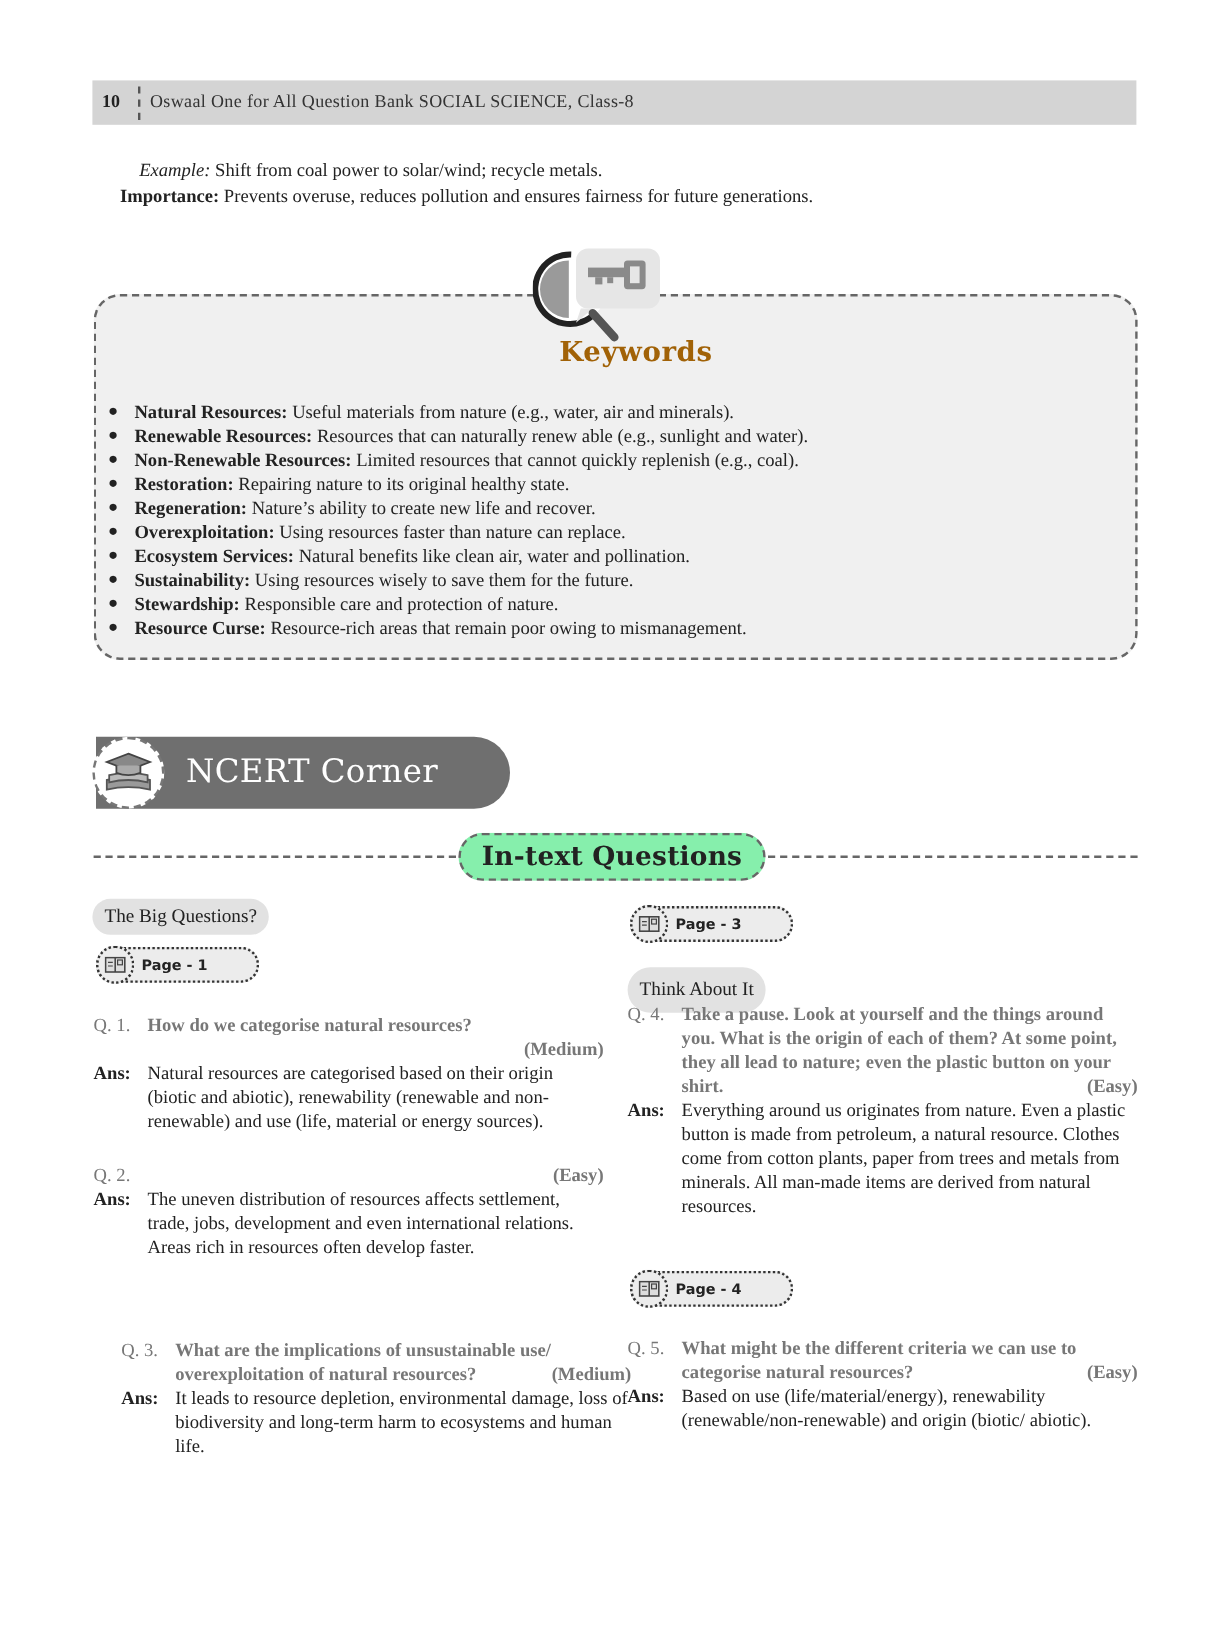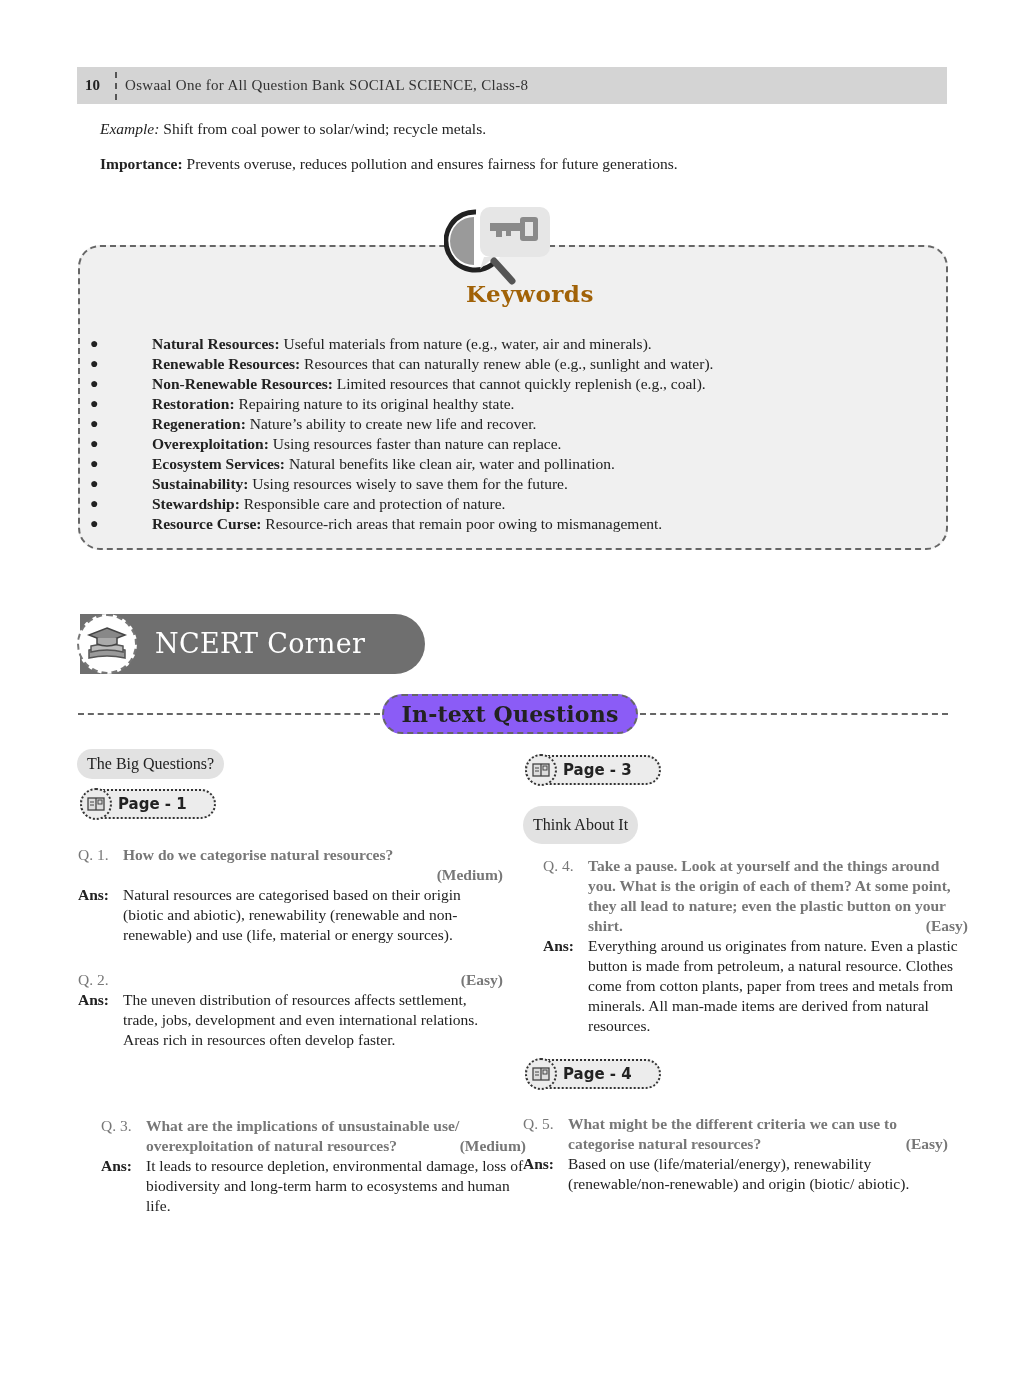--- a/index.html
+++ b/index.html
@@ -16,33 +16,33 @@
   .para em { font-style: italic; }
   .para b { font-weight: bold; }
 
   
   .kw-box { position: absolute; left: 78px; top: 245px; width: 870px; height: 305px; background: #f0f0f0; border: 2.5px dashed #666; border-radius: 22px; }
   .kw-icon { position: absolute; left: 444px; top: 203px; width: 110px; height: 85px; }
   .kw-title { position: absolute; left: 18px; width: 1024px; top: 280px; text-align: center; font-family: "DejaVu Serif", serif; font-weight: bold; font-size: 23px; color: #a16207; letter-spacing: 0.5px; }
   .kw-list { position: absolute; left: 90px; top: 334px; list-style: none; }
   .kw-list li { font-size: 15.5px; line-height: 20px; height: 20px; color: #222; position: relative; padding-left: 22px; white-space: nowrap; }
   .kw-list li .bullet { position: absolute; left: 0; top: 0; font-size: 14px; }
-  .kw-list li b { font-weight: bold; margin-left: 40px; }
+  .kw-list li b { font-weight: bold; }
 
   
   .ncert-banner { position: absolute; left: 80px; top: 614px; width: 345px; height: 60px; background: #6f6f6f; border-radius: 0 30px 30px 0; }
   .ncert-icon-circle { position: absolute; left: 77px; top: 614px; width: 60px; height: 60px; border-radius: 50%; background: #fff; border: 2px dashed #777; display: flex; align-items: center; justify-content: center; }
   .ncert-title { position: absolute; left: 155px; top: 628px; font-family: "DejaVu Serif", serif; font-size: 27px; color: #fff; letter-spacing: 0.3px; }
 
   
   .dash-line { position: absolute; top: 713px; height: 0; border-top: 2px dashed #666; }
-  .intext-pill { position: absolute; left: 382px; top: 694px; width: 256px; height: 40px; background: #8b5cf6; border: 2.5px dashed #666; border-radius: 20px; display: flex; align-items: center; justify-content: center; font-family: "DejaVu Serif", serif; font-weight: bold; font-size: 22px; color: #222; letter-spacing: 0.2px; }
+  .intext-pill { position: absolute; left: 382px; top: 694px; width: 256px; height: 40px; background: #86efac; border: 2.5px dashed #666; border-radius: 20px; display: flex; align-items: center; justify-content: center; font-family: "DejaVu Serif", serif; font-weight: bold; font-size: 22px; color: #222; letter-spacing: 0.2px; }
 
   .grey-pill { position: absolute; height: 30px; background: #e2e2e2; border-radius: 15px; padding: 0 10px; display: flex; align-items: center; font-size: 16px; color: #222; }
-  .page-pill { position: absolute; height: 30px; width: 136px; background: #ececec; border: 2px dotted #333; border-radius: 15px; display: flex; align-items: center; padding-left: 36px; font-family: "DejaVu Sans", sans-serif; font-weight: bold; font-size: 15px; color: #222; }
+  .page-pill { position: absolute; height: 30px; width: 136px; background: #ececec; border: 2px dotted #333; border-radius: 15px; display: flex; align-items: center; padding-left: 36px; font-family: "DejaVu Sans", sans-serif; font-weight: bold; font-size: 12px; color: #222; }
   .page-pill .pp-icon { position: absolute; left: -2px; top: -3px; width: 32px; height: 32px; border-radius: 50%; border: 2px dotted #333; background: #ececec; display: flex; align-items: center; justify-content: center; }
 
   
   .qa { position: absolute; width: 425px; font-size: 15.5px; line-height: 20px; }
   .qa .row { position: relative; padding-left: 45px; }
   .qa .lbl { position: absolute; left: 0; top: 0; font-weight: bold; }
   .qa .q { color: #777; font-weight: bold; }
   .qa .q .lbl { color: #777; font-weight: normal; }
   .qa .diff { color: #777; font-weight: bold; float: right; }
   .qa .diff-line { text-align: right; color: #777; font-weight: bold; }
@@ -51,21 +51,21 @@
 </style>
 </head>
 <body>
 
 <div class="header-bar">
   <span class="page-num">10</span>
   <span class="header-sep"></span>
   <span class="book-title">Oswaal One for All Question Bank SOCIAL SCIENCE, Class-8</span>
 </div>
 
-<p class="para" style="top:120px;">
+<p class="para" style="top:134px;margin-left:16px;">
   <em>Example:</em><span> Shift from coal power to solar/wind; recycle metals.</span>
 </p>
 <p class="para" style="top:155px;">
   <b>Importance:</b><span> Prevents overuse, reduces pollution and ensures fairness for future generations.</span>
 </p>
 
 <div class="kw-box"></div>
 <div class="kw-icon">
   <svg width="110" height="85" viewBox="0 0 110 85">
     <circle cx="32" cy="38" r="29" fill="#fff"></circle>
@@ -166,21 +166,21 @@
         <line x1="9" y1="1" x2="9" y2="13" stroke="#444" stroke-width="1.3"></line>
         <line x1="3" y1="5" x2="7" y2="5" stroke="#444"></line>
         <line x1="3" y1="8" x2="7" y2="8" stroke="#444"></line>
         <rect x="11" y="3" width="4" height="4" fill="none" stroke="#444"></rect>
       </svg>
   </span>
   <span>Page - 3</span>
 </div>
 <div class="grey-pill" style="left:523px; top:806px; height:38px; border-radius:19px;">Think About It</div>
 
-<div class="qa" style="left:523px; top:856px;margin-left:20px;">
+<div class="qa" style="left:523px; top:836px;">
   <div class="row q">
     <span class="lbl">Q. 4.</span>
     <span>Take a pause. Look at yourself and the things around you. What is the origin of each of them? At some point, they all lead to nature; even the plastic button on your shirt.</span>
     <span class="diff">(Easy)</span>
   </div>
   <div class="row a">
     <span class="lbl">Ans:</span>
     <span>Everything around us originates from nature. Even a plastic button is made from petroleum, a natural resource. Clothes come from cotton plants, paper from trees and metals from minerals. All man-made items are derived from natural resources.</span>
   </div>
 </div>

